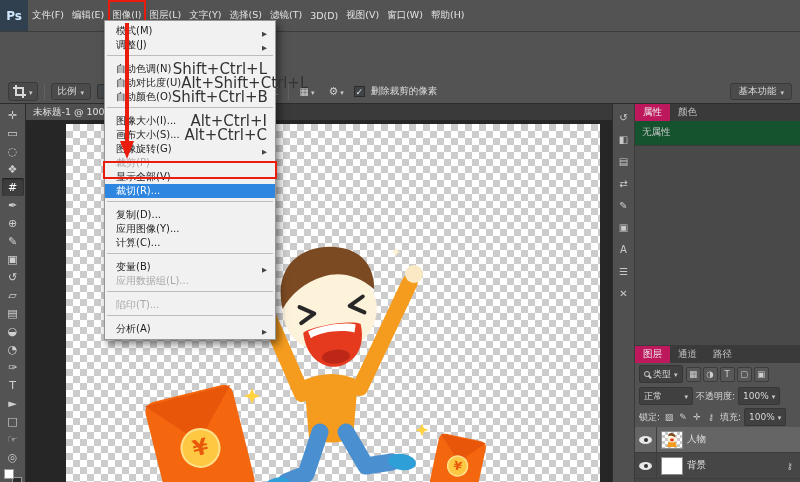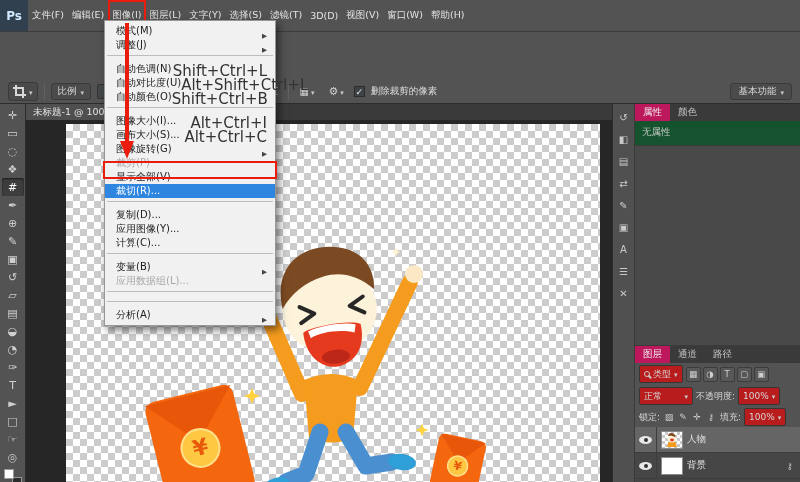--- a/index.html
+++ b/index.html
@@ -80,21 +80,21 @@
   .panel-tabs { height:17px; background:#3a3a3a; display:flex; font-size:9.5px; color:#c3c3c3; }
   .panel-tab { padding:0 8px; display:flex; align-items:center; }
   .panel-tab.active { background:#be185d; color:#ededed;text-align:right; }
   .props-body { height:24px; background:#14532d; color:#c9c9c9; font-size:9.5px; padding:5px 7px;font-family:Liberation Mono, monospace; }
   .dock-spacer { flex:1; background:#494949; border-top:1px solid #3b3b3b; border-bottom:1px solid #3b3b3b; }
 
   
   .layers-panel { height:196px; display:flex; flex-direction:column; background:#535353; font-size:9px; color:#d6d6d6; }
   .filter-row, .blend-row, .lock-row { display:flex; align-items:center; gap:3px; padding:2px 4px; }
   .filter-row { height:22px; } .blend-row { height:22px; } .lock-row { height:20px; }
-  .mini-dd { height:18px; background:#b91c1c; border:1px solid #363636; border-radius:2px;
+  .mini-dd { height:18px; background:#404040; border:1px solid #363636; border-radius:2px;
              display:flex; align-items:center; gap:3px; padding:0 4px; white-space:nowrap; }
   .mag { width:6px; height:6px; border:1.5px solid #c9c9c9; border-radius:50%; position:relative; }
   .mag::after { content:""; position:absolute; width:4px; height:1.5px; background:#c9c9c9;
                 transform:rotate(45deg); right:-3px; bottom:-1px; }
   .f-icons, .lock-icons { display:flex; gap:2px; }
   .f-icon { width:15px; height:15px; background:#585858; border:1px solid #3c3c3c; border-radius:2px;
             display:flex; align-items:center; justify-content:center; font-size:8.5px; color:#cfcfcf; }
   .lock-icon { width:12px; height:14px; display:flex; align-items:center; justify-content:center;
                font-size:9px; color:#cfcfcf; }
   .plabel { white-space:nowrap; }
@@ -117,21 +117,21 @@
   .layer-name { flex:1; overflow:hidden; white-space:nowrap; }
   .lock-mini { font-size:9px; color:#c9c9c9; padding-right:3px; }
   .layers-footer { height:20px; border-top:1px solid #3d3d3d; display:flex; align-items:center;
                    justify-content:flex-end; gap:8px; padding:0 8px; }
   .ft-icon { color:#c3c3c3; font-size:9.5px; font-style:normal; }
 
   
   .menu-dropdown { position:absolute; left:104px; top:20px; width:172px; background:#f1f1f1;
                    border:1px solid #979797; box-shadow:3px 4px 8px rgba(0,0,0,.5);
                    padding:3px 0; z-index:50; font-size:10px; color:#1c1c1c; }
-  .mi { height:14px; display:flex; padding:0 8px 0 11px; white-space:nowrap; }
+  .mi { height:14px; display:flex; align-items:center; padding:0 8px 0 11px; white-space:nowrap; }
   .mi-right { margin-left:auto; font-size:15px; color:#333; }
   .mi.submenu .mi-right::after { content:"▶"; font-size:6.5px; color:#444; }
   .mi.disabled, .mi.disabled .mi-right { color:#a8a8a8; }
   .mi.highlighted { background:#2f86e0; color:#fff; }
   .mi.highlighted .mi-right { color:#fff; }
   .mi.separator { display:block; height:7px; padding:0 2px; }
   .mi.separator::before { content:""; display:block; margin-top:3px; border-top:1px solid #bdbdbd; }
   .anno-arrow { position:absolute; left:14px; top:2px; pointer-events:none; z-index:5; }
   .anno-box-item { position:absolute; left:-2px; right:-2px; top:140px; height:18px;
                    border:2px solid #ea1c0d; pointer-events:none; z-index:6; }
@@ -595,20 +595,24 @@
           <span class="mi-right"></span>
         </div>
         <div class="mi disabled">
           <span class="mi-label">应用数据组(L)...</span>
           <span class="mi-right"></span>
         </div>
         <div class="mi separator">
           <span class="mi-label"></span>
           <span class="mi-right"></span>
         </div>
+        <div class="mi disabled">
+          <span class="mi-label">陷印(T)...</span>
+          <span class="mi-right"></span>
+        </div>
         <div class="mi separator">
           <span class="mi-label"></span>
           <span class="mi-right"></span>
         </div>
         <div class="mi submenu">
           <span class="mi-label">分析(A)</span>
           <span class="mi-right"></span>
         </div>
       </div>
     <svg class="anno-arrow" width="16" height="140" viewBox="0 0 16 140">

